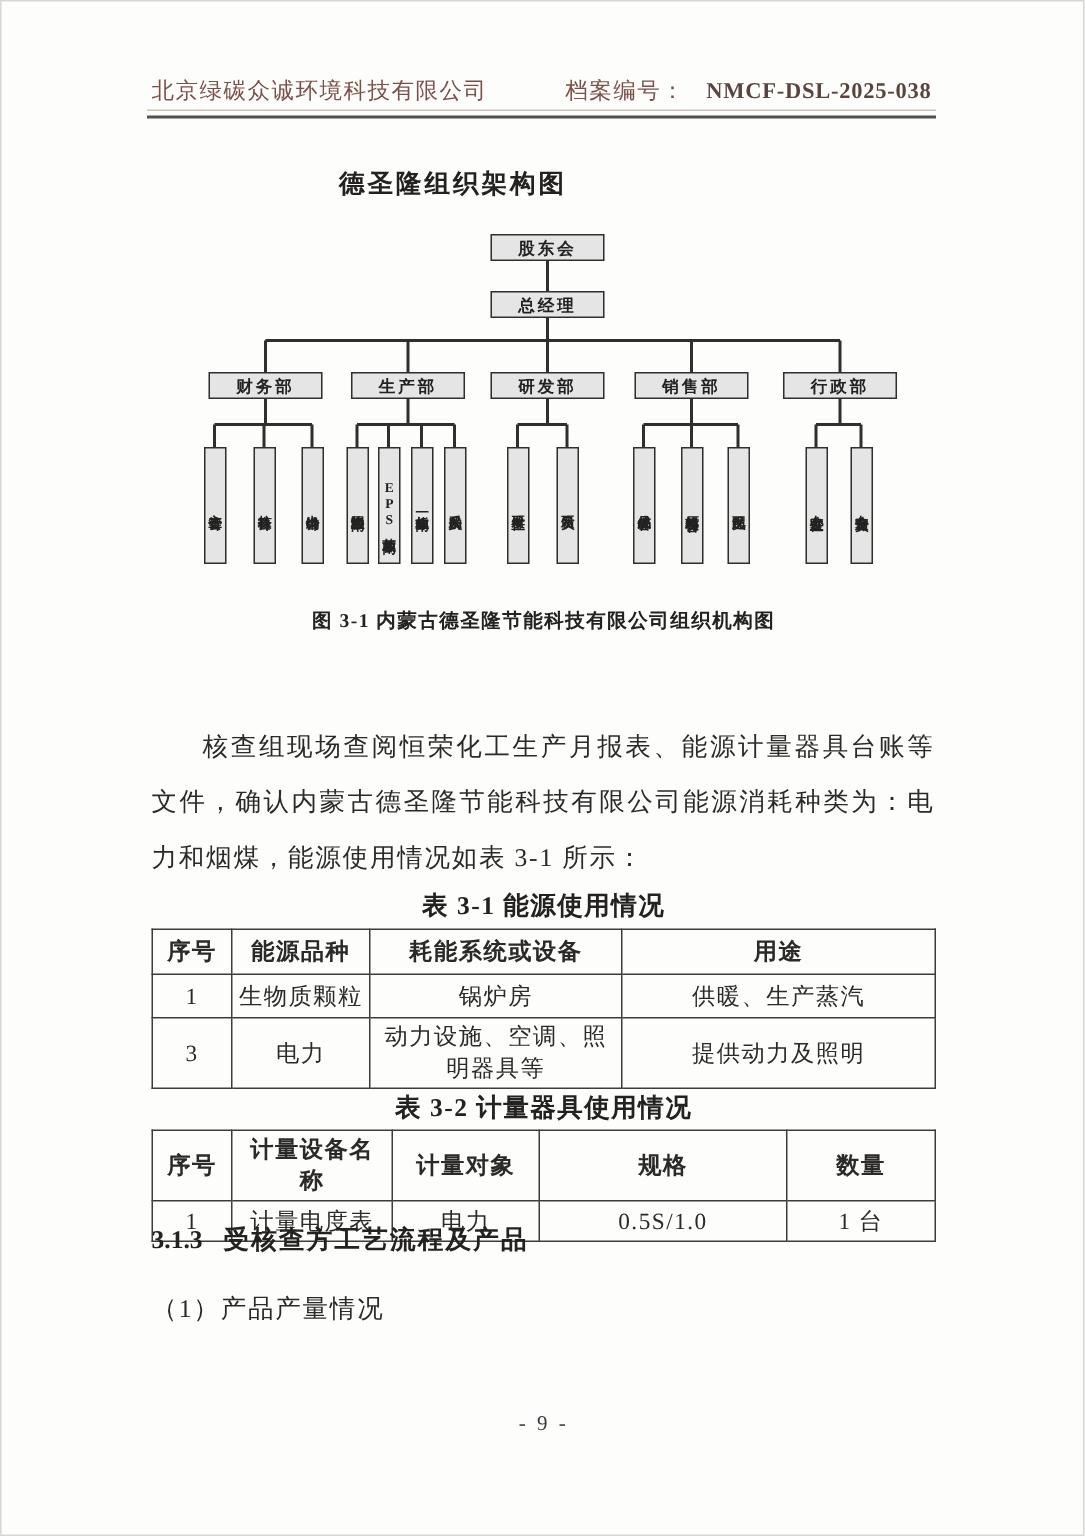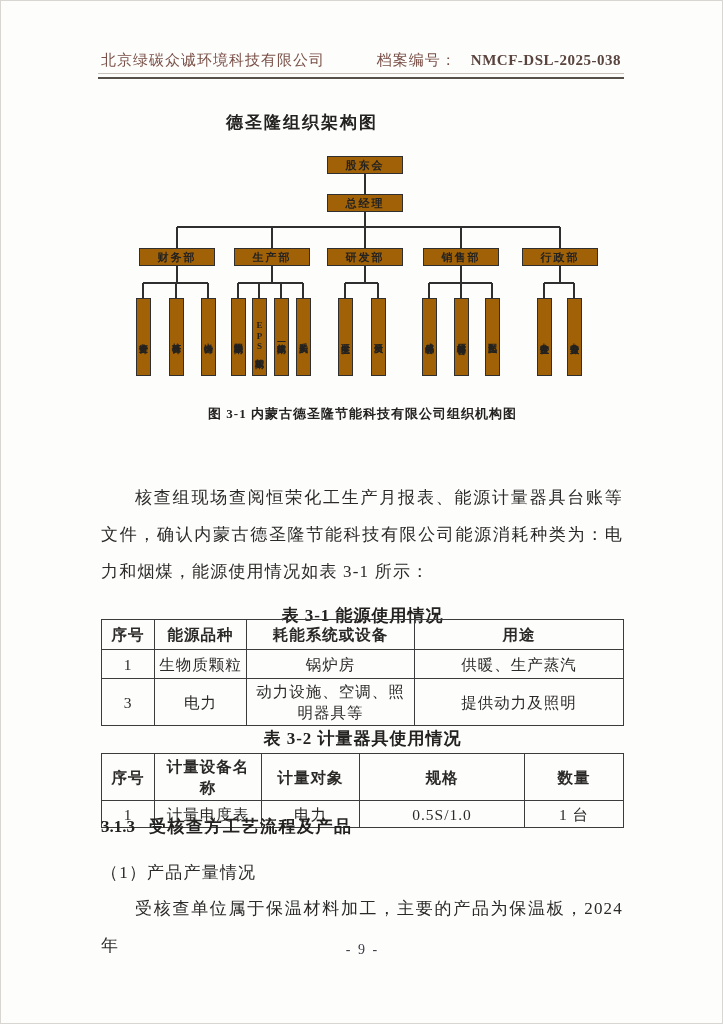--- a/index.html
+++ b/index.html
@@ -29,21 +29,21 @@
   }
   
   .chart-title{
     position:absolute;top:110px;left:0;width:602px;
     text-align:center;font-size:17px;font-weight:bold;letter-spacing:2px;
     color:#232220;
   }
   #org-chart{position:absolute;top:148px;left:97px;width:526px;height:232px;}
   #org-chart .obox{
     position:absolute;box-sizing:border-box;
-    border:1.5px solid var(--line,#2f2f2f);background:#a16207;
+    border:1.5px solid var(--line,#2f2f2f);background:#e5e5e5;
     display:flex;align-items:center;justify-content:center;
     font-weight:bold;color:#232220;
   }
   #org-chart .hbox{font-size:11px;letter-spacing:2px;}
   #org-chart .vbox{
     writing-mode:vertical-rl;text-orientation:upright;
     font-size:9px;letter-spacing:.5px;line-height:1;
   }
   #org-chart .vl{position:absolute;width:2px;margin-left:-1px;background:var(--line,#2f2f2f);}
   #org-chart .hl{position:absolute;height:2px;margin-top:-1px;background:var(--line,#2f2f2f);}
@@ -66,21 +66,21 @@
   }
   .indent{text-indent:2em;}
   #par-1{top:478px;}
   #sub-1{top:853px;text-align:left;}
   #par-2{top:889px;}
   
   .tbl-title{
     position:absolute;left:0;width:723px;text-align:center;
     font-size:17px;font-weight:bold;letter-spacing:1px;color:#232220;
   }
-  #t31-title{top:591px;margin-top:12px;}
+  #t31-title{top:591px;}
   #t32-title{top:726px;}
   table.doc-table{
     position:absolute;left:100px;width:522px;
     border-collapse:collapse;table-layout:fixed;
     font-size:15.5px;letter-spacing:1px;color:var(--body-text,#2b2a28);
   }
   #t31{top:618px;}
   #t32{top:752px;}
   .doc-table th,.doc-table td{
     border:1.5px solid var(--table-border,#3c3c3c);
@@ -236,17 +236,16 @@
         </tr>
       </tbody>
     </table>
 
   <div class="sec-heading" id="sec-313">
     <span class="num">3.1.3</span><span>受核查方工艺流程及产品</span>
   </div>
 
   <div class="body-par" id="sub-1">（1）产品产量情况</div>
 
-  <div class="body-par indent" id="par-2">受核查单位属于保温材料加工，主要的产品为保温板，2024 年</div>
 
   <div class="page-num">- 9 -</div>
 
 </div>
 
 </body></html>

